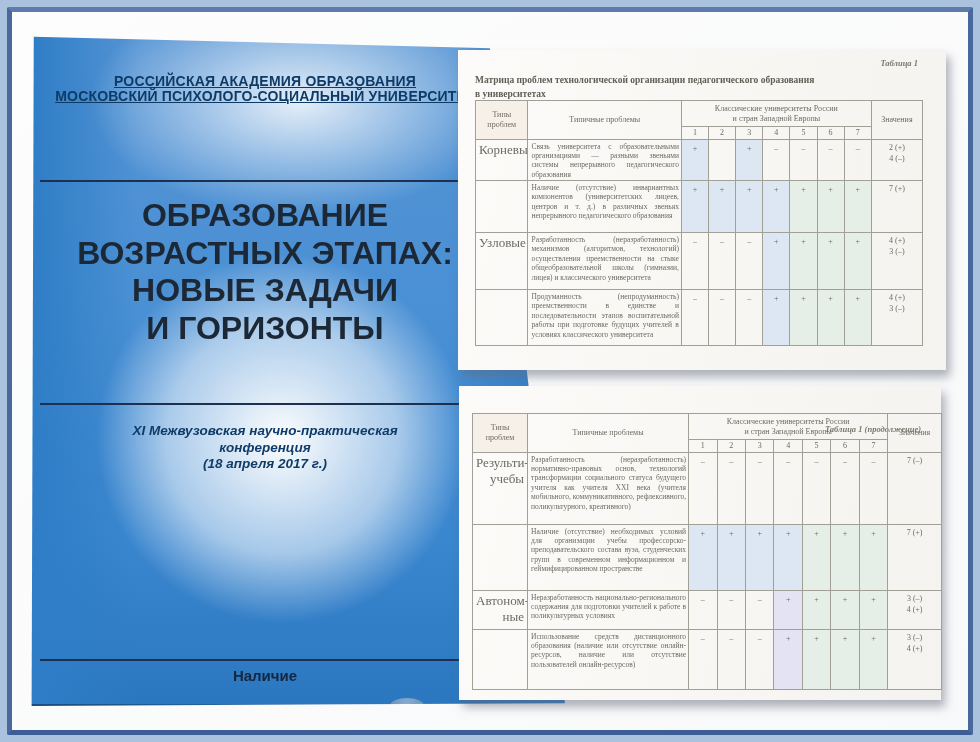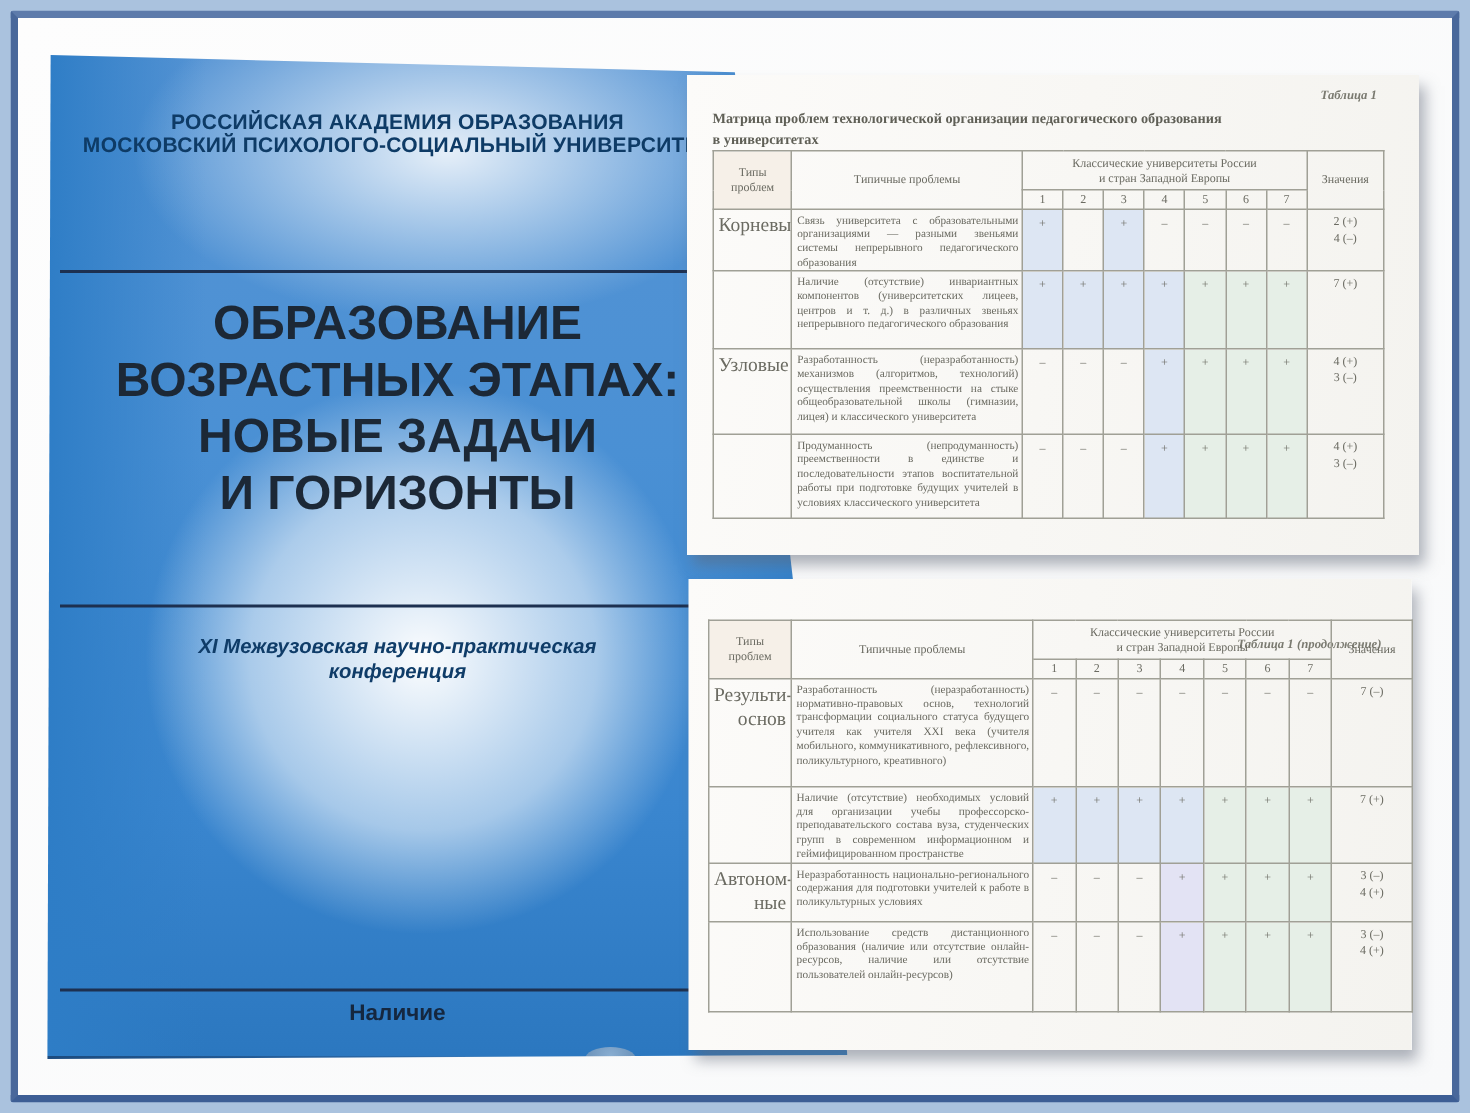--- a/index.html
+++ b/index.html
@@ -14,21 +14,21 @@
     background:
       radial-gradient(ellipse 48% 38% at 47% 60%, rgba(255,255,255,0.98) 0%, rgba(255,255,255,0.55) 45%, rgba(255,255,255,0) 72%),
       radial-gradient(ellipse 65% 28% at 50% 10%, rgba(255,255,255,0.85) 0%, rgba(255,255,255,0) 60%),
       linear-gradient(90deg, #2e7dc6 0%, rgba(70,140,205,0) 20%, rgba(70,140,205,0) 80%, #2e7dc6 100%),
       linear-gradient(180deg, #5694d4 0%, #4a90d4 40%, #3a86cf 75%, #2b77bf 100%);
     filter:drop-shadow(3px 5px 5px rgba(90,100,120,0.5));}
   .cover::after{content:"";position:absolute;left:0;right:0;bottom:0;height:4px;
     background:linear-gradient(90deg,rgba(18,48,88,0.65),rgba(40,80,130,0.35) 45%,rgba(150,180,210,0.25) 60%,rgba(25,60,100,0.55));}
   .cover-inner{position:absolute;left:10px;top:0;width:450px;height:100%;}
   .org{position:absolute;top:40px;width:100%;text-align:center;
-       font-size:14px;font-weight:bold;line-height:15px;color:#0e3b66;letter-spacing:0.2px;}
+       font-size:14px;font-weight:bold;line-height:15px;color:#0e3b66;letter-spacing:0.2px;text-decoration:underline;}
   .rule{position:absolute;left:0;width:100%;height:2px;background:#1d3050;}
   .rule-1{top:146px;} .rule-2{top:369px;} .rule-3{top:625px;}
   .cover-title{position:absolute;top:163px;width:100%;text-align:center;
        font-size:32px;font-weight:bold;line-height:37.5px;color:#1c2836;}
   .subtitle{position:absolute;top:389px;width:100%;text-align:center;font-style:italic;
        font-size:13.5px;font-weight:bold;line-height:16.5px;color:#0f3c68;}
   .city{position:absolute;top:633px;width:100%;text-align:center;
        font-size:15px;font-weight:bold;color:#15273f;}
   .logo-ellipse{position:absolute;top:664px;left:350px;width:34px;height:16px;border-radius:50%;
        background:radial-gradient(circle at 50% 40%, #d6dae0 0%, #aab1bc 70%);opacity:0.55;}
@@ -53,21 +53,21 @@
   .matrix th.warm{background:#f6f0e8;}
   .pre{white-space:pre-line;}
   td.type{vertical-align:top;text-align:right;font-size:13px;line-height:1.25;padding-top:2px;}
   td.prob{vertical-align:top;text-align:justify;font-size:7.5px;line-height:1.26;
           padding:1.5px 2px 1px 3px;}
   td.sym{vertical-align:top;text-align:center;font-size:8px;padding-top:4px;}
   td.val{vertical-align:top;text-align:center;font-size:8px;line-height:1.35;padding-top:3px;}
   .t-blue{background:#dde6f3;} .t-green{background:#e6efe7;} .t-lav{background:#e3e3f4;}
   .page1 tbody tr:nth-child(1){height:41px;} .page1 tbody tr:nth-child(2){height:52px;}
   .page1 tbody tr:nth-child(3){height:57px;} .page1 tbody tr:nth-child(4){height:56px;}
-  .page2 tbody tr:nth-child(1){height:72px;} .page2 tbody tr:nth-child(2){height:51px;}
+  .page2 tbody tr:nth-child(1){height:72px;} .page2 tbody tr:nth-child(2){height:66px;}
   .page2 tbody tr:nth-child(3){height:39px;} .page2 tbody tr:nth-child(4){height:60px;}
 </style>
 </head>
 <body>
 
 <div class="stage">
   <div class="canvas"></div>
 
   <div class="cover">
     <div class="cover-inner">
@@ -79,20 +79,21 @@
       <div class="cover-title">
         <div>ОБРАЗОВАНИЕ</div>
         <div>ВОЗРАСТНЫХ ЭТАПАХ:</div>
         <div>НОВЫЕ ЗАДАЧИ</div>
         <div>И ГОРИЗОНТЫ</div>
       </div>
       <div class="rule rule-2"></div>
       <div class="subtitle">
         <div>XI Межвузовская научно-практическая</div>
         <div>конференция</div>
+        <div>(18 апреля 2017 г.)</div>
       </div>
       <div class="rule rule-3"></div>
       <div class="city">Наличие</div>
       <div class="logo-ellipse"></div>
     </div>
   </div>
 
   <div class="page page1">
     <div class="tbl-label">Таблица 1</div>
     <div class="tbl-title">
@@ -217,21 +218,21 @@
           <th>3</th>
           <th>4</th>
           <th>5</th>
           <th>6</th>
           <th>7</th>
         </tr>
       </thead>
       <tbody>
         <tr>
           <td class="type pre">Результи-
-основ</td>
+учебы</td>
           <td class="prob">Разработанность (неразработанность) нормативно-правовых основ, технологий трансформации социального статуса будущего учителя как учителя XXI века (учителя мобильного, коммуникативного, рефлексивного, поликультурного, креативного)</td>
           <td class="sym">–</td>
           <td class="sym">–</td>
           <td class="sym">–</td>
           <td class="sym">–</td>
           <td class="sym">–</td>
           <td class="sym">–</td>
           <td class="sym">–</td>
           <td class="val pre">7 (–)</td>
         </tr>

